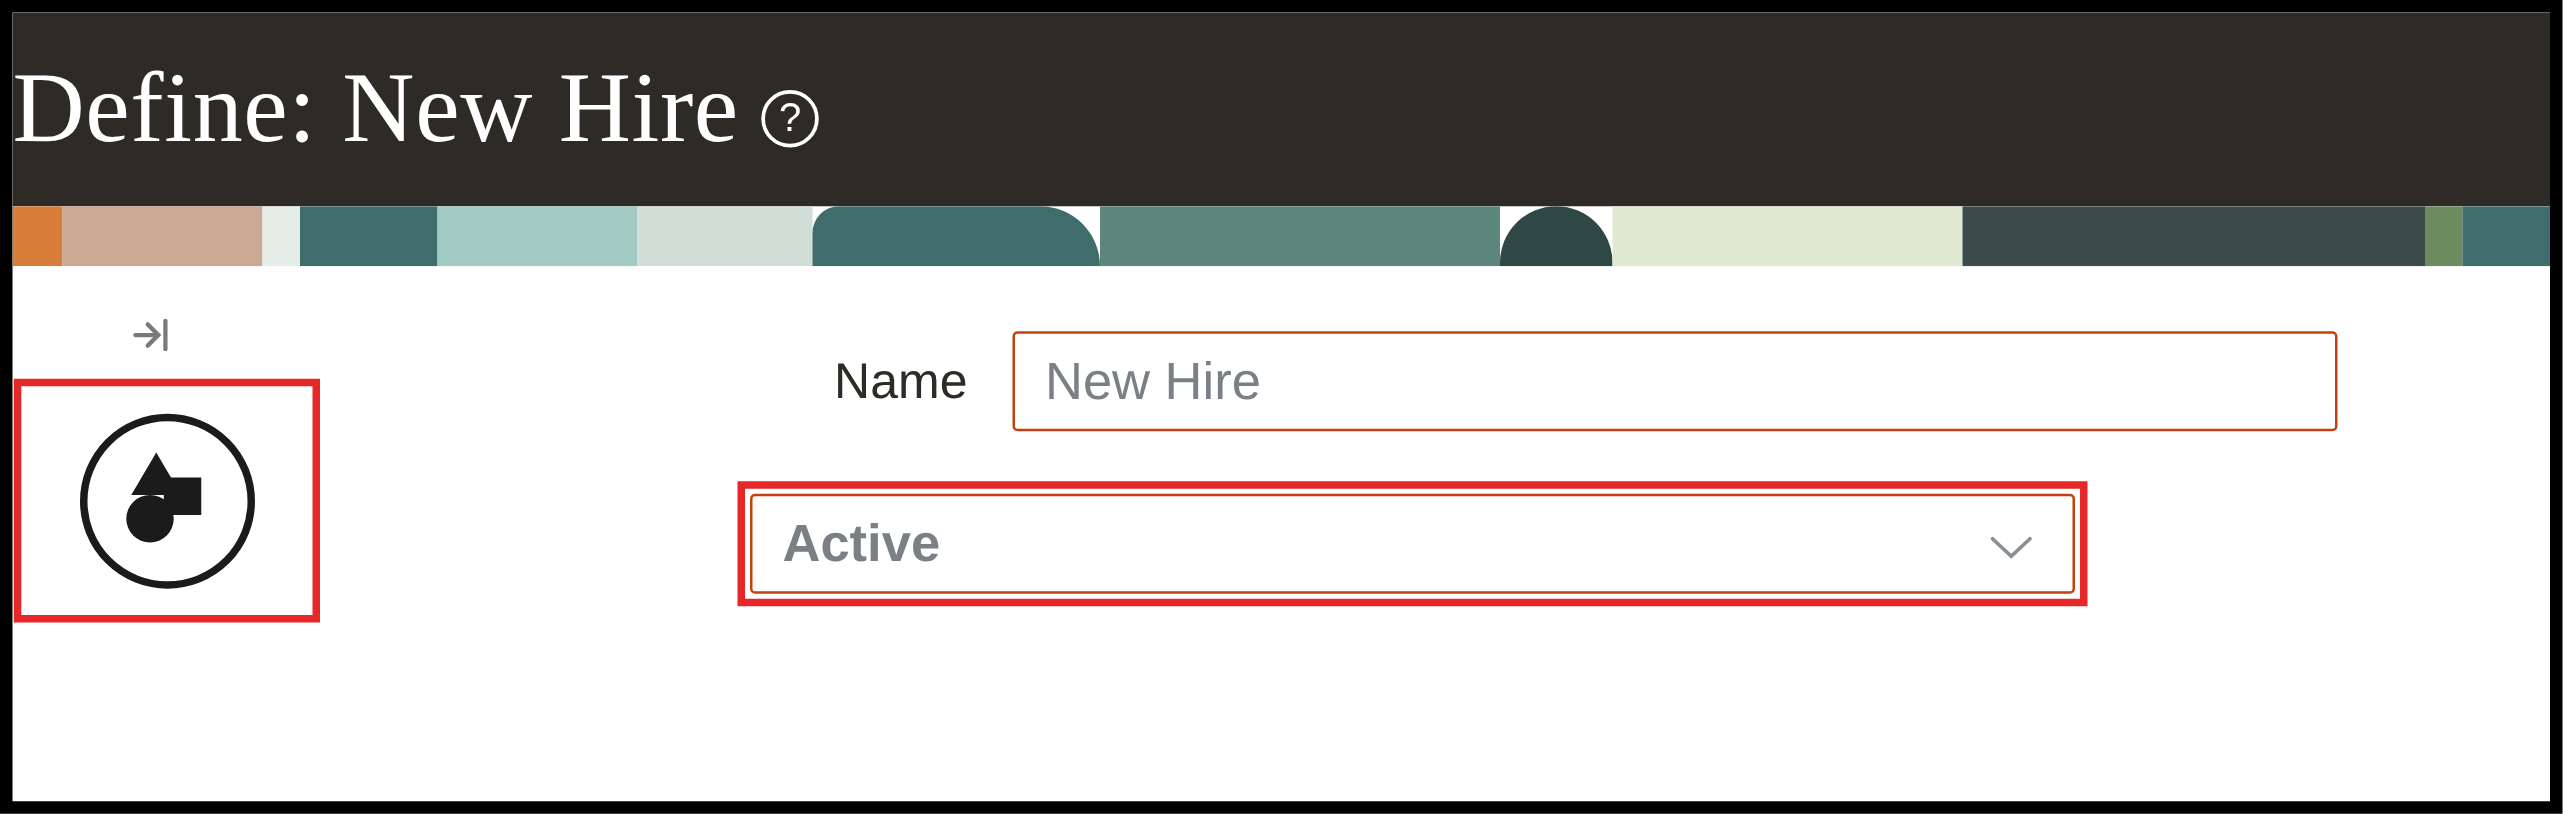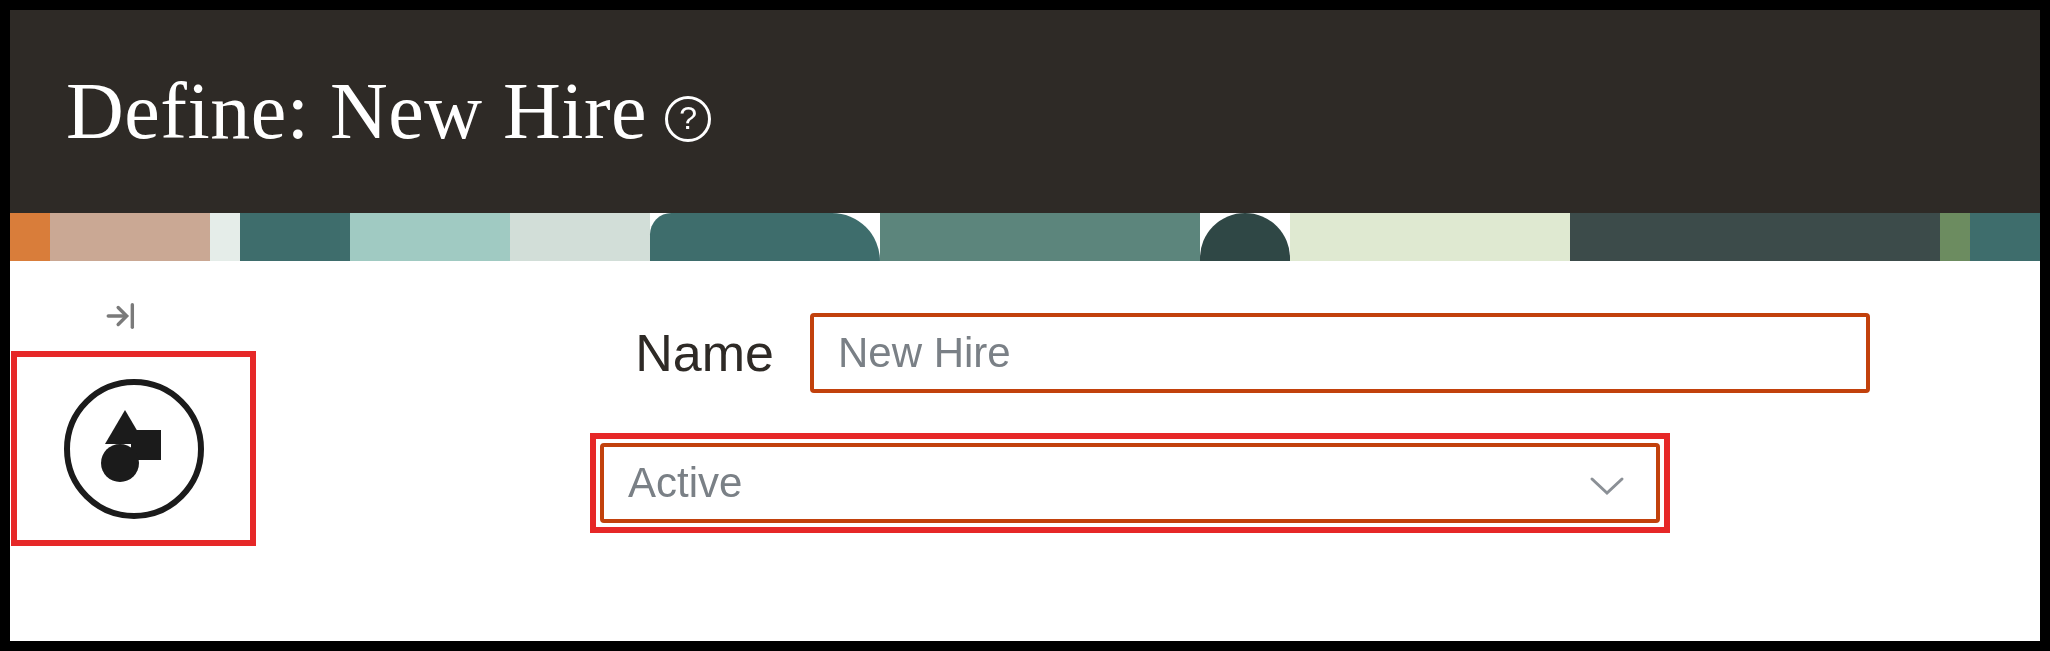--- a/index.html
+++ b/index.html
@@ -11,24 +11,23 @@
   .frame {
     width: 2050px;
     height: 651px;
     border: 10px solid #000;
     position: relative;
     overflow: hidden;
     background: #fff;
   }
   .header {
     background: #2e2a26;
-    height: 203px;
-    display: flex;
-    align-items: center;
-    padding-left: 56px;
+    height: 155px;
+    display: flex;
+    align-items: center;
     gap: 18px;
   }
   .header h1 {
     color: #fff;
     font-size: 80px;
     font-weight: 400;
     font-family: Georgia, 'Times New Roman', serif;
     letter-spacing: 0.5px;
   }
   .help-icon {
@@ -140,38 +139,38 @@
   }
   .row {
     display: flex;
     align-items: center;
     margin-bottom: 40px;
   }
   .row label {
     width: 220px;
     text-align: right;
     padding-right: 36px;
-    font-size: 52px;
+    font-size: 40px;
     color: #2e2a26;
   }
   .field {
     width: 1060px;
     height: 80px;
-    border: 4px solid #c2410c;
+    border: 2px solid #c2410c;
     border-radius: 4px;
     font-size: 42px;
     color: #7a8086;
     padding: 0 24px;
     display: flex;
     align-items: center;
     background: #fff;
     position: relative;
   }
   .field.input-like { cursor: text; }
-  .field.select-like { cursor: pointer; }
+  .field.select-like { cursor: pointer; font-weight: bold; }
   .chevron {
     position: absolute;
     right: 30px;
     top: 50%;
     transform: translateY(-50%);
     color: #8b9096;
   }
   .chevron svg { width: 38px; height: 22px; }
   .highlight-wrap {
     border: 6px solid #e62828;

